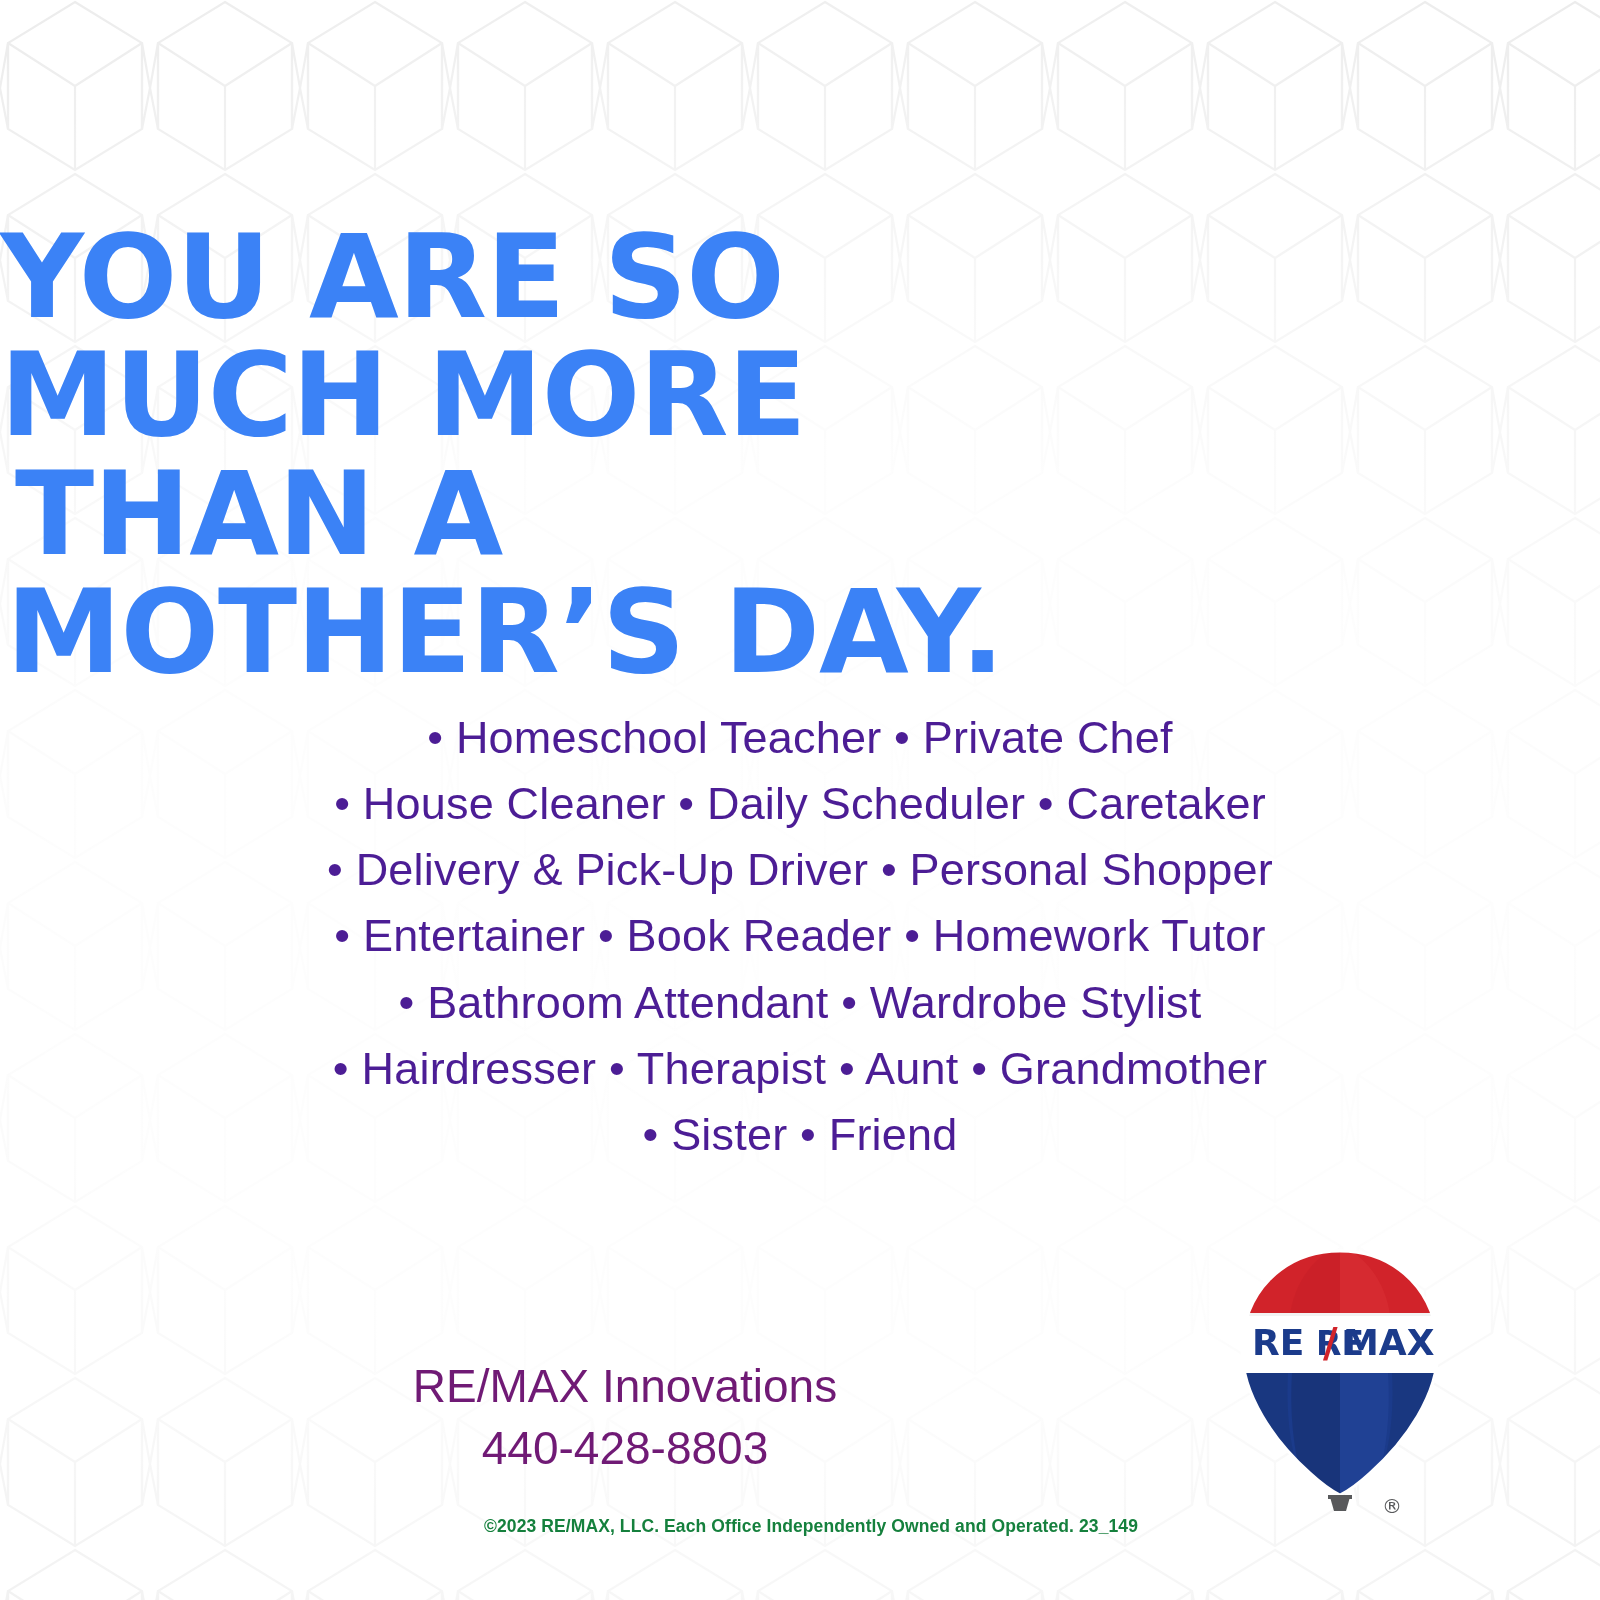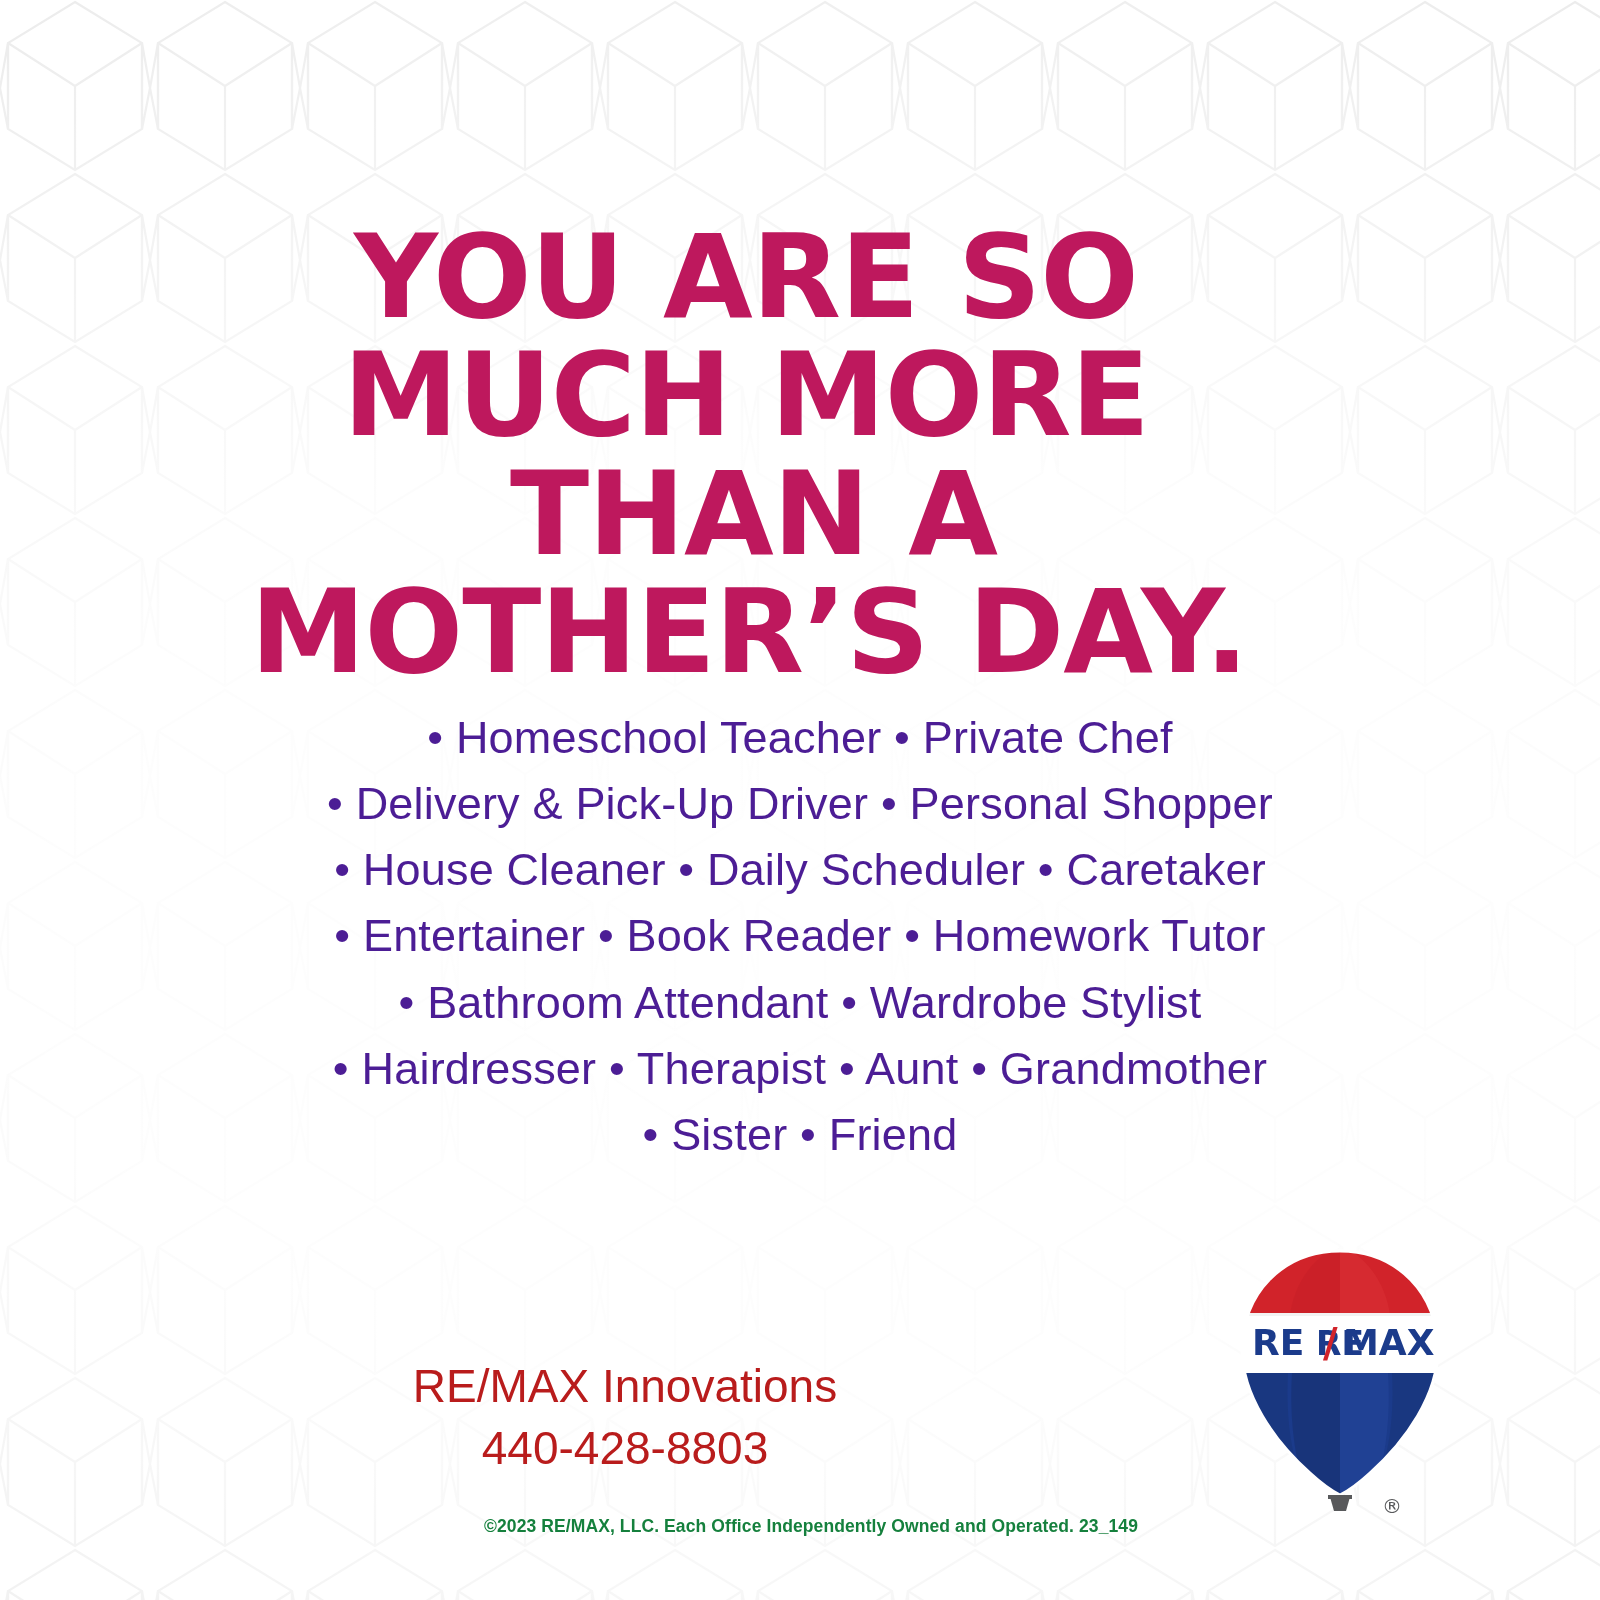--- a/index.html
+++ b/index.html
@@ -42,22 +42,22 @@
     width: 100%;
     height: 100%;
   }
 
   
   .headline {
     position: absolute;
     top: 218px;
     left: 0;
     width: 1492px;
-    text-align: center;
-    color: #be185d;
+    text-align: left;
+    color: #3b82f6;
     font-family: "DejaVu Sans", sans-serif;
     font-weight: bold;
     font-size: 112px;
     line-height: 1.02;
     letter-spacing: -1px;
     -webkit-font-smoothing: antialiased;
   }
   .headline .line {
     display: block;
     white-space: nowrap;
@@ -86,21 +86,21 @@
     white-space: nowrap;
   }
 
   
   .office {
     position: absolute;
     left: 230px;
     top: 1355px;
     width: 790px;
     text-align: center;
-    color: #b91c1c;
+    color: #701a75;
     font-size: 46px;
     line-height: 1.35;
     font-family: "Liberation Sans", sans-serif;
   }
   .office .name { display: block; }
   .office .phone { display: block; text-align: center; }
 
   
   .legal {
     position: absolute;
@@ -154,22 +154,22 @@
 
     <div class="headline">
       <span class="line l1">YOU ARE SO</span>
       <span class="line l2">MUCH MORE</span>
       <span class="line l3">THAN A</span>
       <span class="line l4">MOTHER’S DAY.</span>
     </div>
 
     <div class="roles">
       <span class="role-line">• Homeschool Teacher • Private Chef</span>
+      <span class="role-line">• House Cleaner • Daily Scheduler • Caretaker</span>
       <span class="role-line">• Delivery &amp; Pick-Up Driver • Personal Shopper</span>
-      <span class="role-line">• House Cleaner • Daily Scheduler • Caretaker</span>
       <span class="role-line">• Entertainer • Book Reader • Homework Tutor</span>
       <span class="role-line">• Bathroom Attendant • Wardrobe Stylist</span>
       <span class="role-line">• Hairdresser • Therapist • Aunt • Grandmother</span>
       <span class="role-line">• Sister • Friend</span>
     </div>
 
     <div class="office">
       <span class="name">RE/MAX Innovations</span>
       <span class="phone">440-428-8803</span>
     </div>

